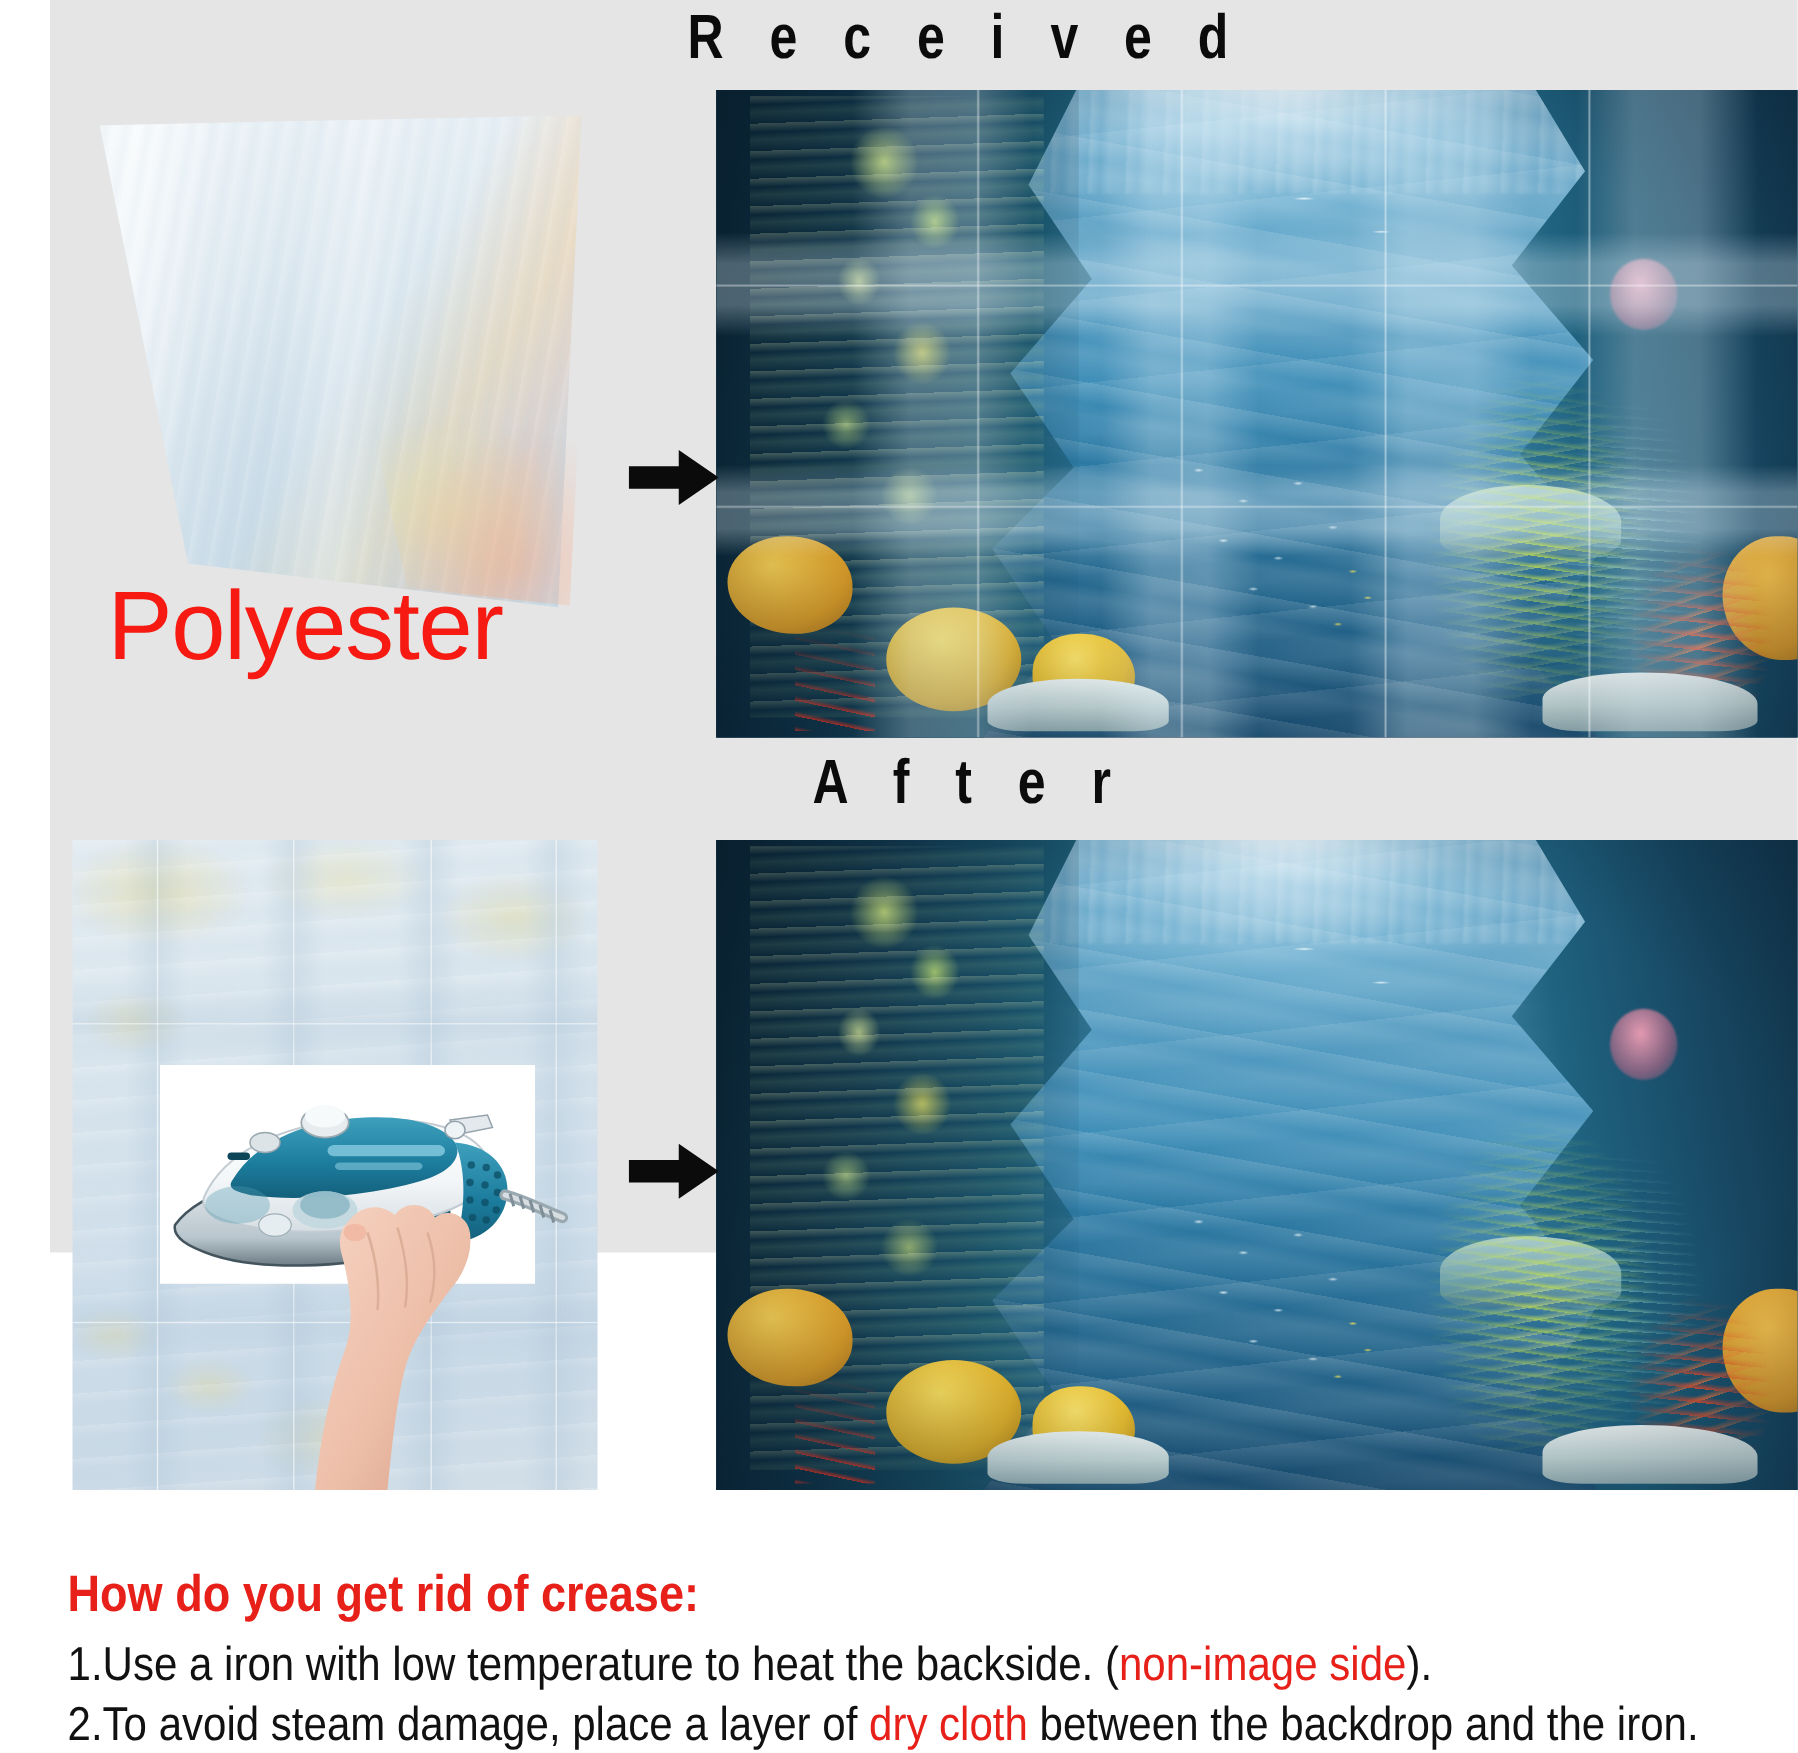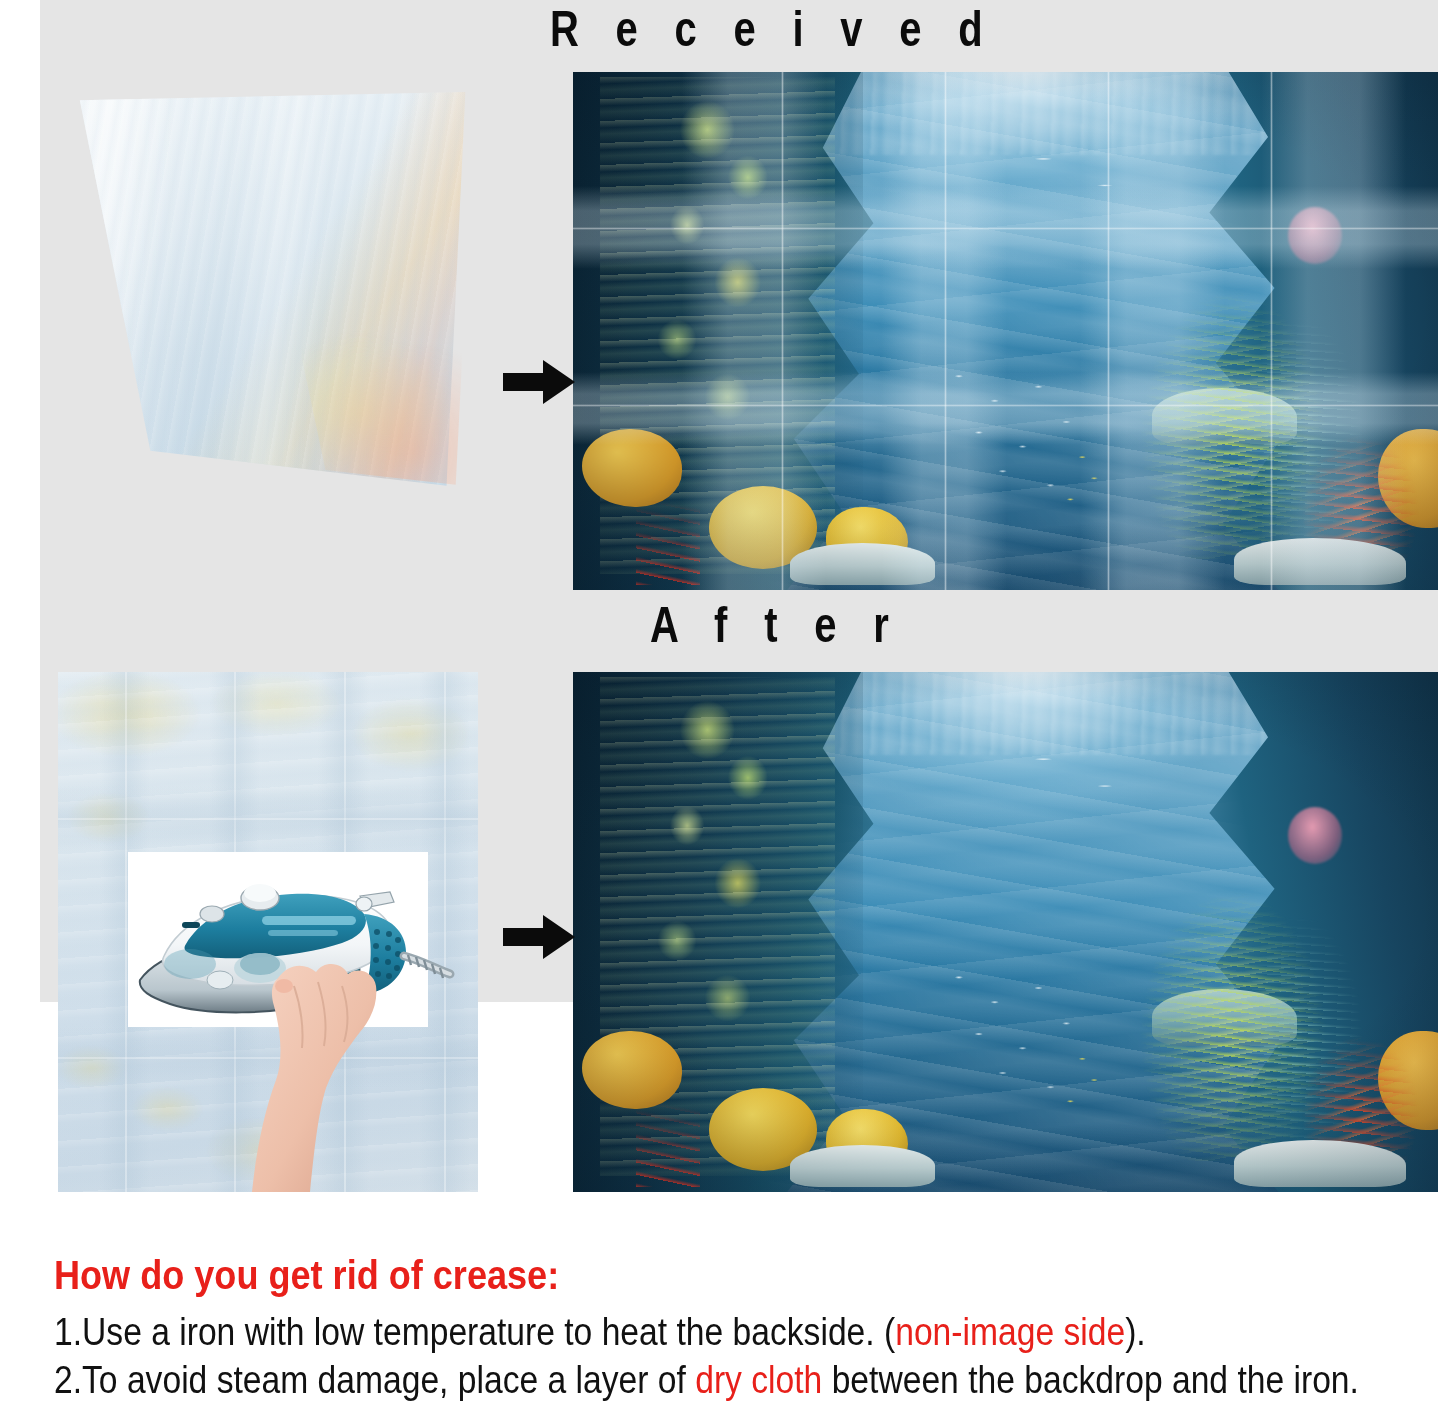--- a/index.html
+++ b/index.html
@@ -315,20 +315,21 @@
 
   <div class="heading" id="hd-received">R e c e i v e d</div>
 
   <div id="folded-swatch">
     <div class="sheet"></div>
     <div class="fold-hi"></div>
     <div class="tex"></div>
     <div class="bleed"></div>
   </div>
 
+  <div id="polyester-label">Polyester</div>
 
   <div class="arrow" id="arrow-top">
     <svg viewBox="0 0 72 50" aria-hidden="true">
       <polygon points="0,16 40,16 40,3 72,25 40,47 40,34 0,34" fill="#0b0b0b"></polygon>
     </svg>
   </div>
 
   <div class="reef" id="photo-received" style="left:533px;top:72px;width:905px;height:518px;">
     <div class="water"></div>
     <div class="surface"></div>

